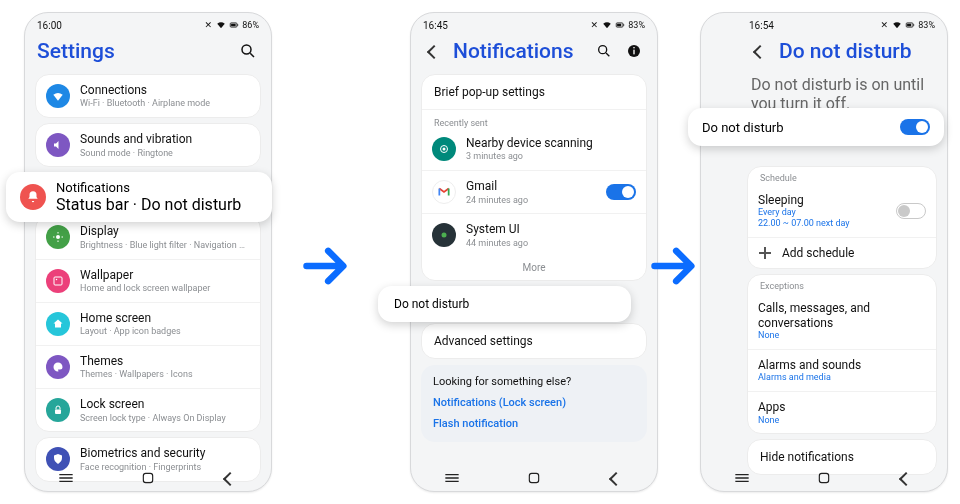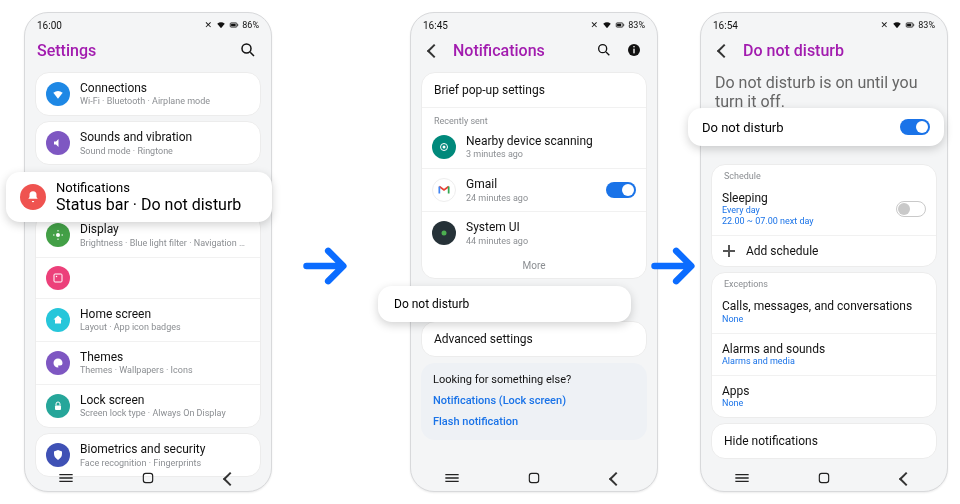--- a/index.html
+++ b/index.html
@@ -1,26 +1,26 @@
 <!DOCTYPE html>
 <html><head>
 <meta charset="utf-8">
 <style>
   * { box-sizing: border-box; margin: 0; padding: 0; font-family: -apple-system, BlinkMacSystemFont, "Segoe UI", Roboto, Arial, sans-serif; }
   body { background: #fff; width: 960px; height: 504px; position: relative; }
   .stage { position: relative; width: 960px; height: 504px; }
   .phone { position: absolute; top: 12px; width: 248px; height: 480px; border-radius: 24px; background:#f4f5f6; border:1px solid #d8d9db; box-shadow: 0 1px 2px rgba(0,0,0,0.08); overflow:hidden; }
   .phone1 { left: 24px; }
   .phone2 { left: 410px; }
-  .phone3 { left: 700px; }
+  .phone3 { left: 700px; padding-left: 36px; }
   .statusbar { display:flex; justify-content:space-between; align-items:center; height:20px; padding:4px 12px 0; font-size:10px; color:#111; }
   .statusbar .right { display:flex; align-items:center; gap:3px; font-size:9px; color:#111;}
   .sb-ico { width:10px; height:10px; display:inline-flex; align-items:center; justify-content:center; }
   .header { display:flex; align-items:center; padding:6px 12px 6px; gap:8px; }
-  .header .title { font-size:16px; font-weight:500; color:#a21caf; flex:1;}
+  .header .title { font-size:21px; font-weight:500; color:#1d4ed8; flex:1;}
   .header .ico-btn { width:22px; height:22px; display:flex; align-items:center; justify-content:center; }
   .content { padding: 0 6px 0; }
   .card { background:#fff; border-radius:14px; margin:5px 4px; overflow:hidden; border:1px solid #ececec; }
   .row { display:flex; align-items:center; padding:8px 10px; gap:10px; border-top:1px solid #f1f1f1; }
   .row:first-child { border-top:0; }
   .row .icon { width:24px; height:24px; border-radius:50%; flex:0 0 24px; display:flex; align-items:center; justify-content:center;}
   .row .txt { flex:1; min-width:0; }
   .row .ttl { font-size:12px; color:#111; font-weight:400; line-height:1.2; }
   .row .sub { font-size:9px; color:#8b8e92; line-height:1.2; margin-top:1px; white-space:nowrap; overflow:hidden; text-overflow:ellipsis;}
   .row .sub2 { font-size:9px; color:#1a73e8; line-height:1.2; }
@@ -128,20 +128,24 @@
               <div class="sub">Brightness · Blue light filter · Navigation bar</div>
             </span>
         </div>
         <div class="row">
           <span class="icon" style="background:#ec407a">
               <svg width="12" height="12" viewBox="0 0 24 24">
                 <rect x="4" y="4" width="16" height="16" rx="2" fill="none" stroke="#fff" stroke-width="2"></rect>
                 <circle cx="9" cy="9" r="1.5" fill="#fff"></circle>
               </svg>
             </span>
+          <span class="txt">
+              <div class="ttl">Wallpaper</div>
+              <div class="sub">Home and lock screen wallpaper</div>
+            </span>
         </div>
         <div class="row">
           <span class="icon" style="background:#26c6da">
               <svg width="12" height="12" viewBox="0 0 24 24">
                 <path fill="#fff" d="M12 3l9 8h-3v8H6v-8H3z"></path>
               </svg>
             </span>
           <span class="txt">
               <div class="ttl">Home screen</div>
               <div class="sub">Layout · App icon badges</div>

